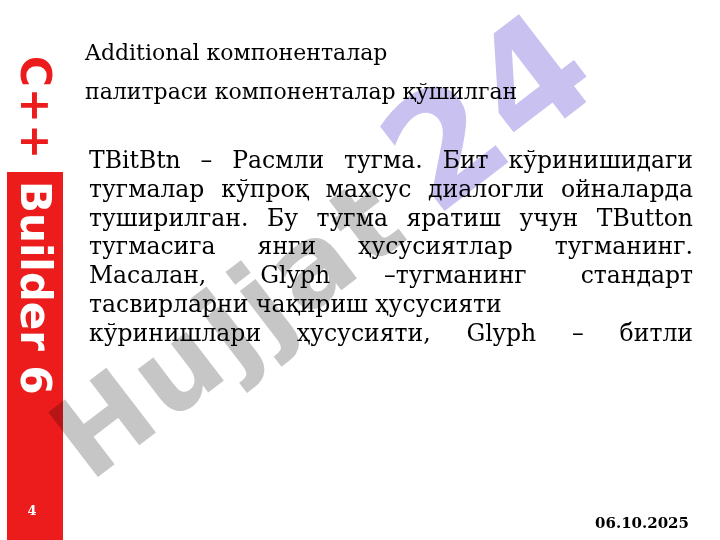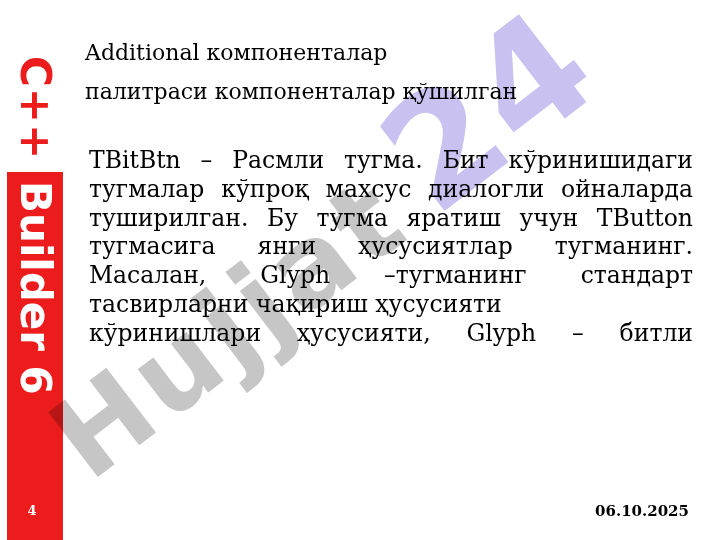--- a/index.html
+++ b/index.html
@@ -64,21 +64,21 @@
   .body-line {
     text-align: justify;
     text-align-last: justify;
     line-height: 28.8px;
     white-space: normal;
   }
   .body-line.last { text-align-last: left; }
 
   
   .footer-date {
-    position: absolute; right: 31px; top: 502px;
+    position: absolute; right: 31px; top: 514px;
     font-size: 15px; font-weight: bold; color: #000000;
     font-family: "DejaVu Serif", serif;
   }
 
   
   .watermark {
     position: absolute; left: 58px; top: 366px;
     transform: rotate(-37.5deg);
     transform-origin: 0 50%;
     white-space: nowrap;

